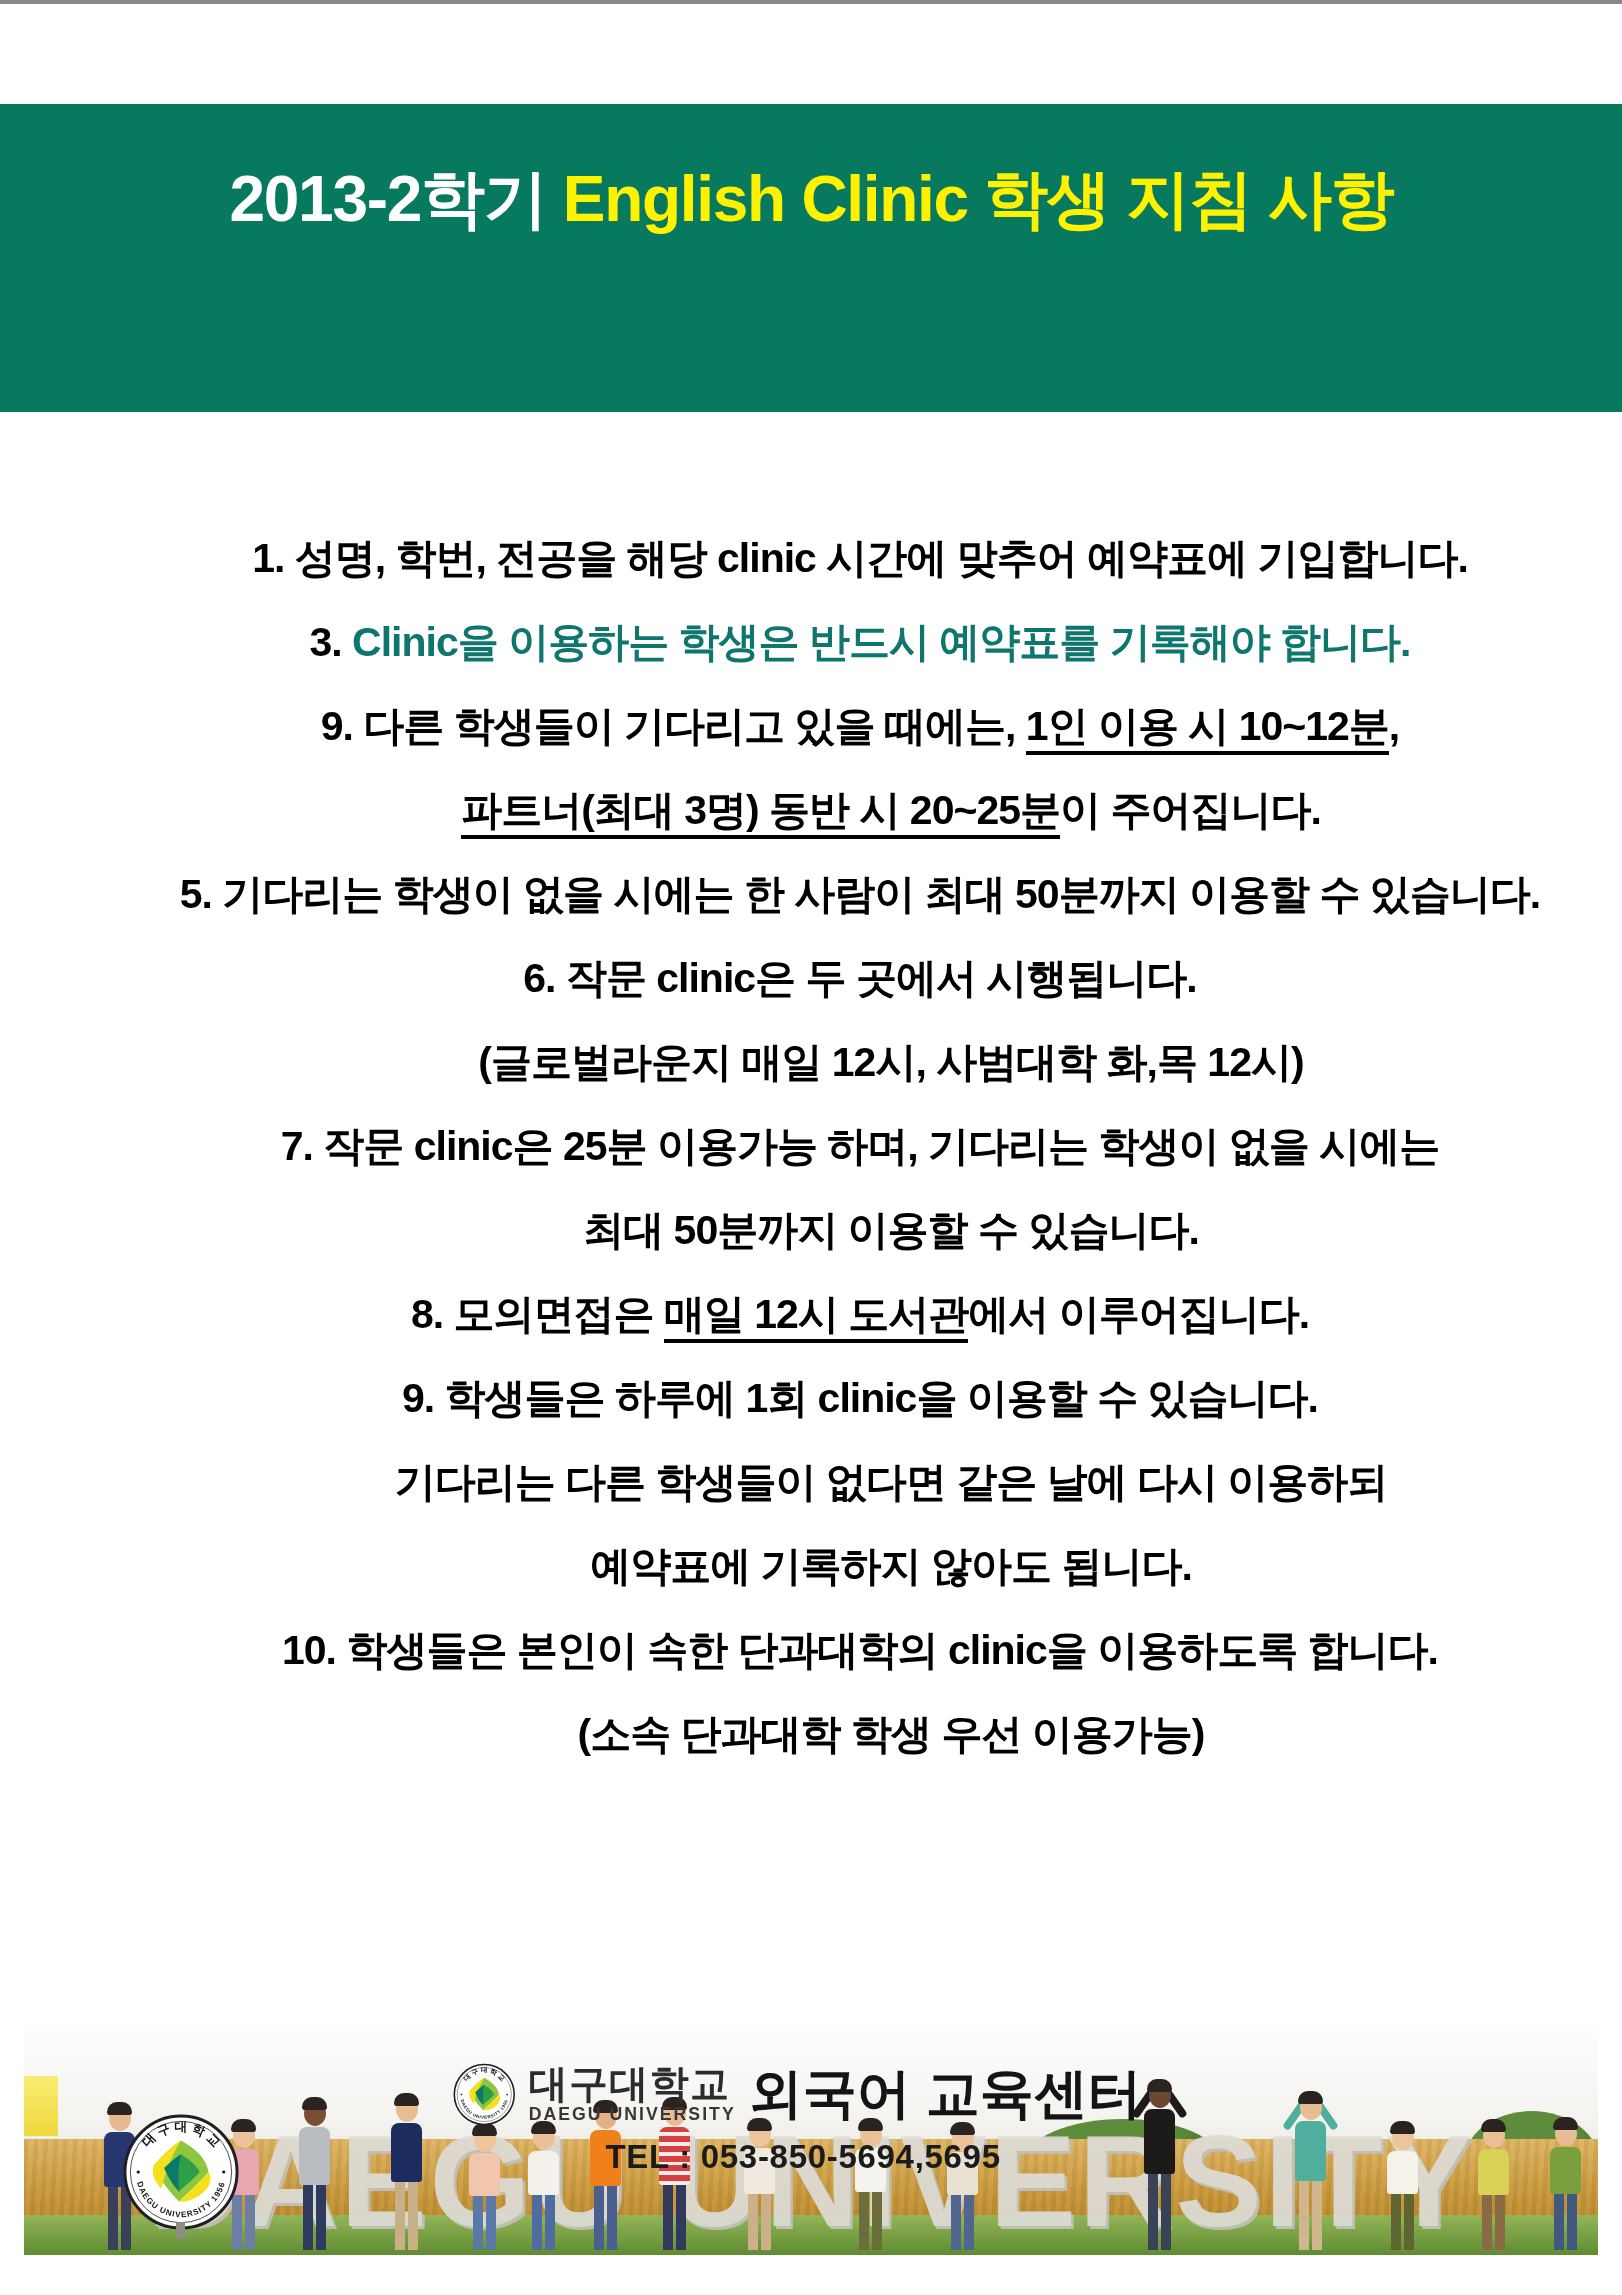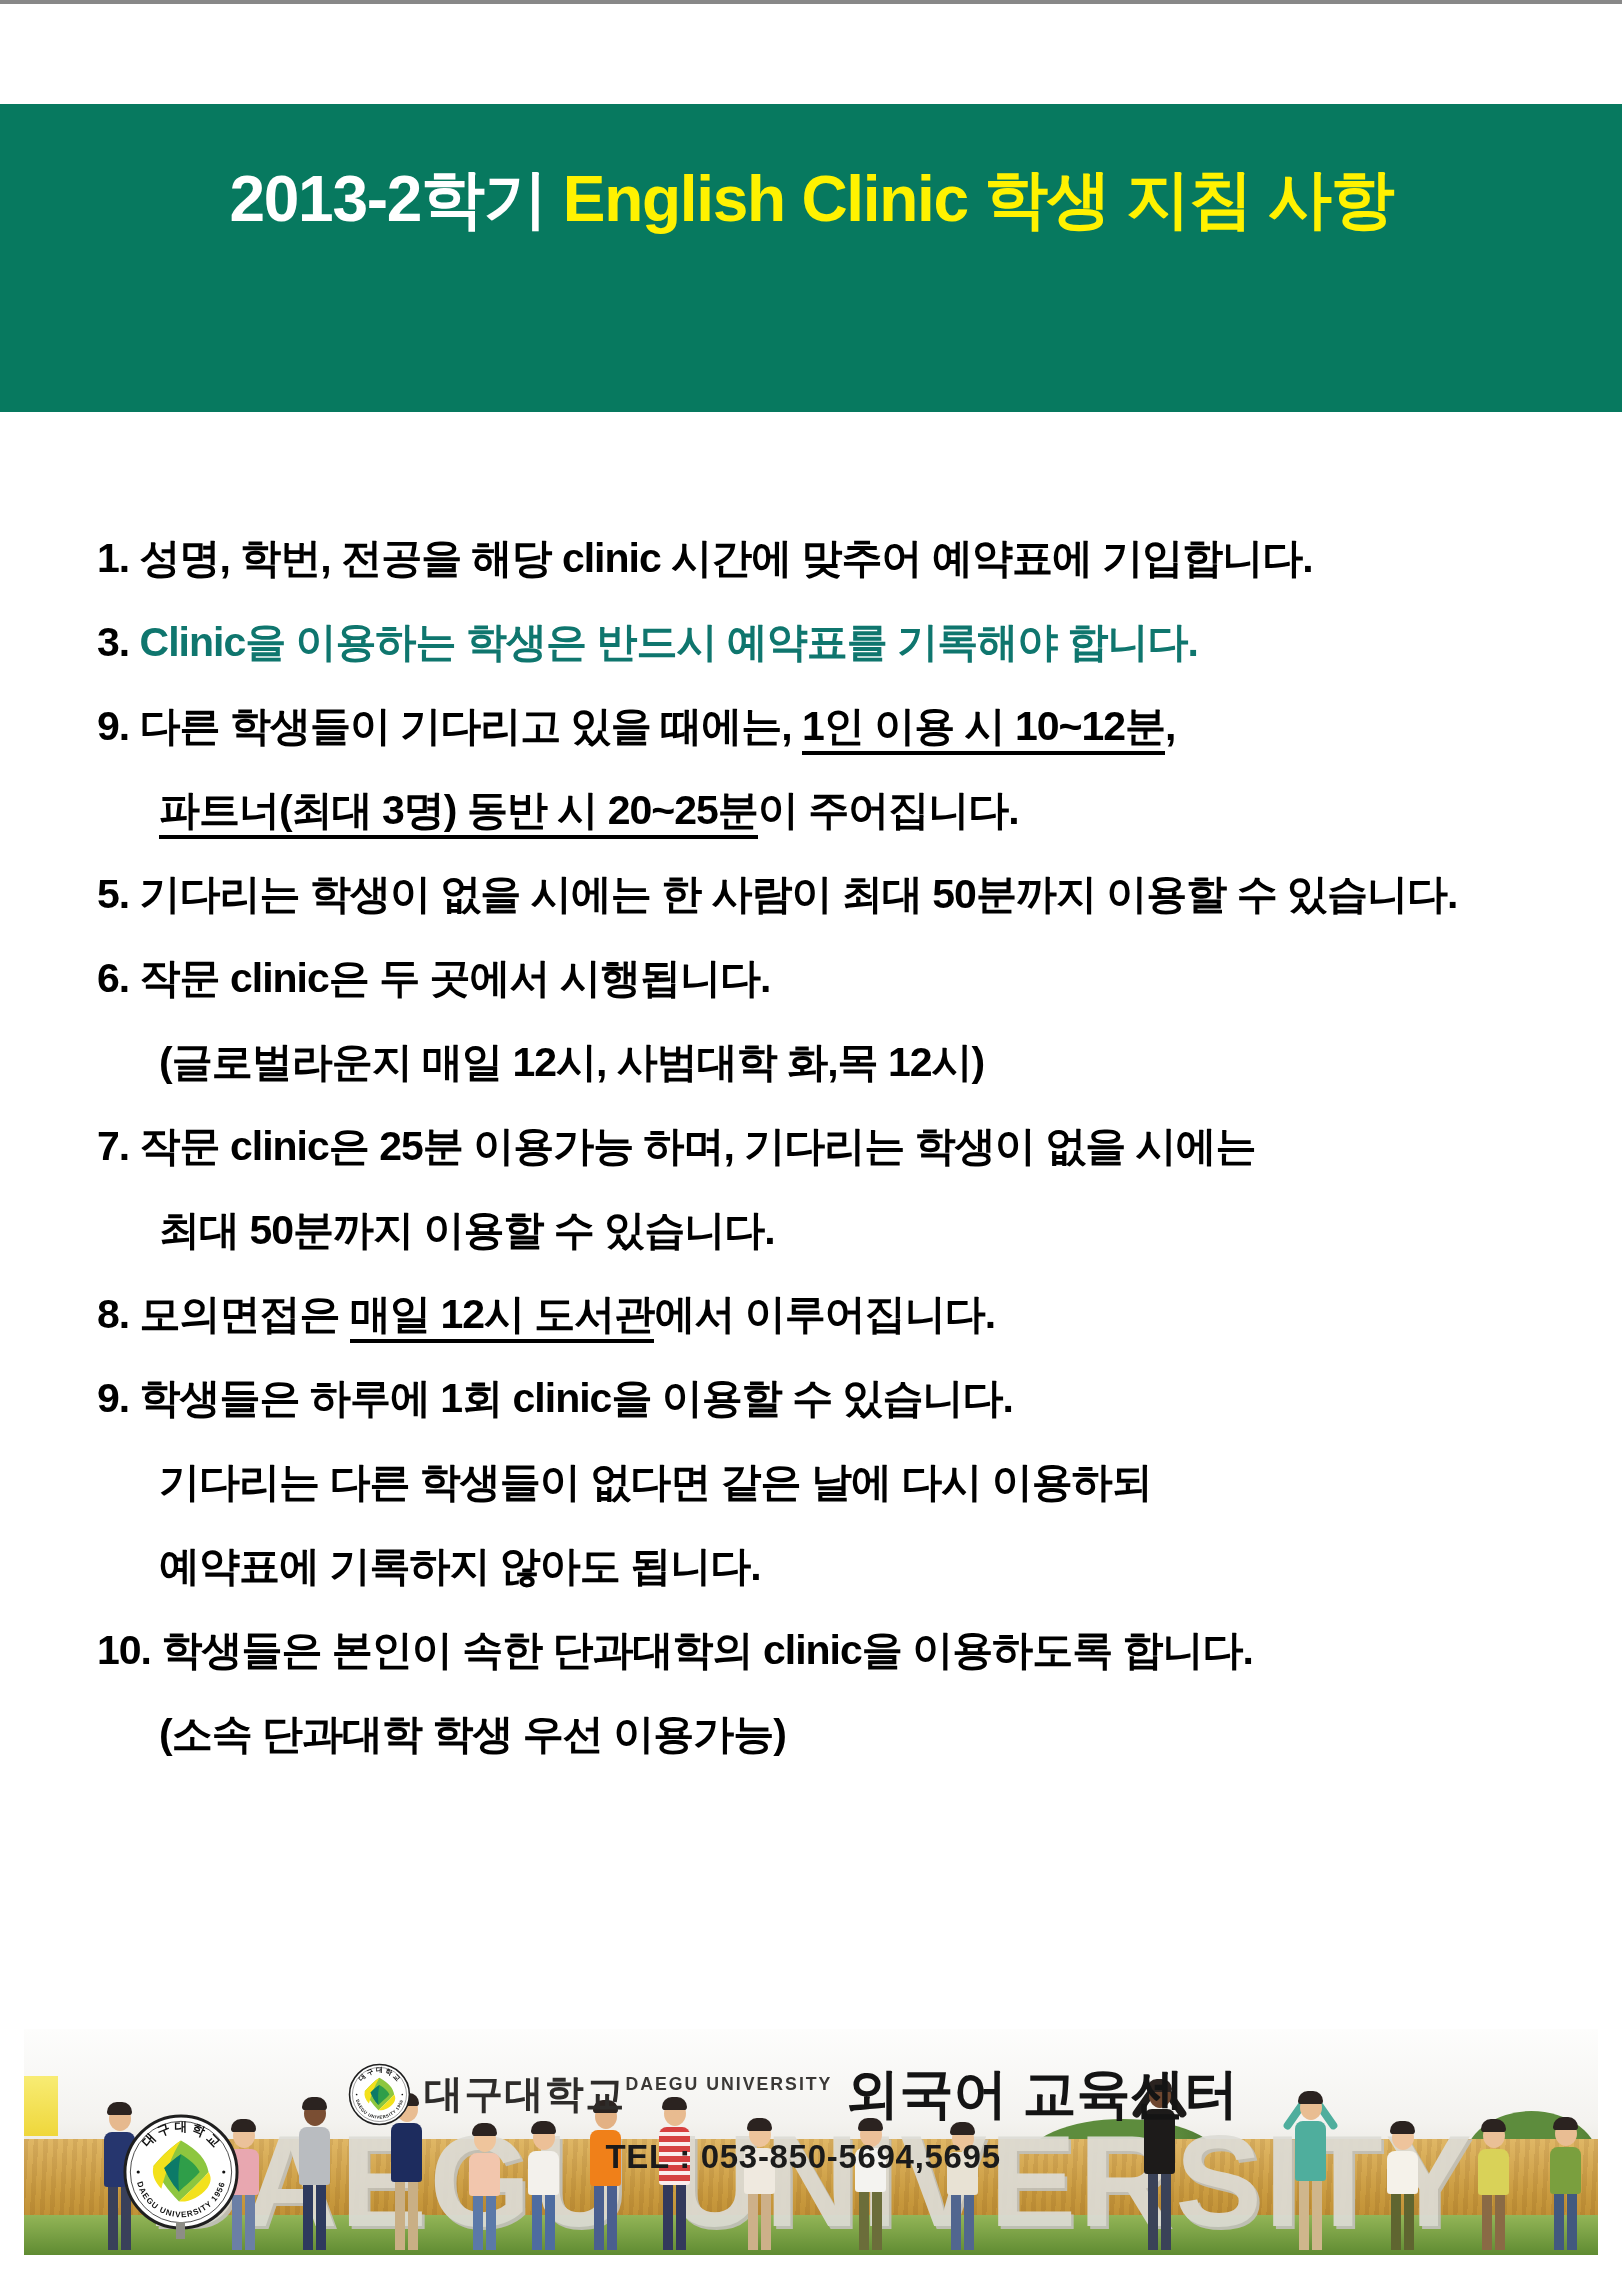--- a/index.html
+++ b/index.html
@@ -11,21 +11,21 @@
   .title1{position:absolute;left:0;top:159px;width:1623px;text-align:center;
           font-size:64px;font-weight:bold;letter-spacing:-1.3px;white-space:nowrap;line-height:1.15;}
   .title1 .w{color:#ffffff;}
   .title1 .y{color:#FFF200;}
   .title2{position:absolute;left:0;top:270px;width:1623px;text-align:center;
           font-size:50px;font-weight:bold;letter-spacing:-0.7px;color:#FFF200;white-space:nowrap;}
 
   
   .gl{position:absolute;left:0;top:532px;width:1623px;}
   .gl-line{height:84px;padding-left:97px;font-size:41px;font-weight:bold;color:#000;
-           white-space:nowrap;letter-spacing:-1px;line-height:1.08;}
+           white-space:nowrap;letter-spacing:-1px;line-height:1.08;text-align:center;}
   .gl-line.indent-1{padding-left:159px;}
   .gl-line .u{border-bottom:4.6px solid currentColor;padding-bottom:2px;}
   .gl-line .r{color:#0f766e;}
 
   
   .photo{position:absolute;left:24px;top:2025px;width:1574px;height:226px;overflow:hidden;
          background:linear-gradient(#fdfdfc 0%,#f4f3f0 40%,#eceae4 55%);}
   .yellow-sq{position:absolute;left:0;top:47px;width:34px;height:60px;
              background:linear-gradient(#f8ec74,#efd73b);z-index:3;}
   .tree{position:absolute;border-radius:50% 50% 45% 45%;
@@ -58,21 +58,21 @@
   .person .arm{position:absolute;width:7.9px;height:37px;border-radius:3.9px;top:-26px;}
   .person .arm.l{left:-2.6px;transform:rotate(35deg);}
   .person .arm.r{right:-2.6px;transform:rotate(-35deg);}
 
   .big-seal{position:absolute;left:98px;top:79px;width:118px;height:131px;z-index:6;}
   .big-seal .post{position:absolute;left:46%;bottom:0;width:9.2px;height:17px;background:#8d8d86;}
 
   
   .brand{position:absolute;left:50%;top:29px;transform:translateX(-52%);z-index:7;
          display:flex;align-items:center;gap:13px;white-space:nowrap;}
-  .brand .names{display:flex;flex-direction:row;}
+  .brand .names{display:flex;flex-direction:column;}
   .brand .kr{font-size:39px;font-weight:bold;color:#2e2c2a;letter-spacing:1.3px;line-height:1.05;}
   .brand .en{font-size:17.7px;font-weight:bold;color:#3a3836;letter-spacing:2px;}
   .brand .center-name{font-size:54px;font-weight:bold;color:#141414;letter-spacing:0px;}
   .tel{position:absolute;left:50%;top:109px;transform:translateX(-52%);z-index:7;
        font-size:33px;font-weight:bold;color:#1b1b1b;letter-spacing:0.7px;white-space:nowrap;}
 
   .seal-svg text{font-family:"Liberation Sans",sans-serif;}
 </style>
 </head>
 <body>

